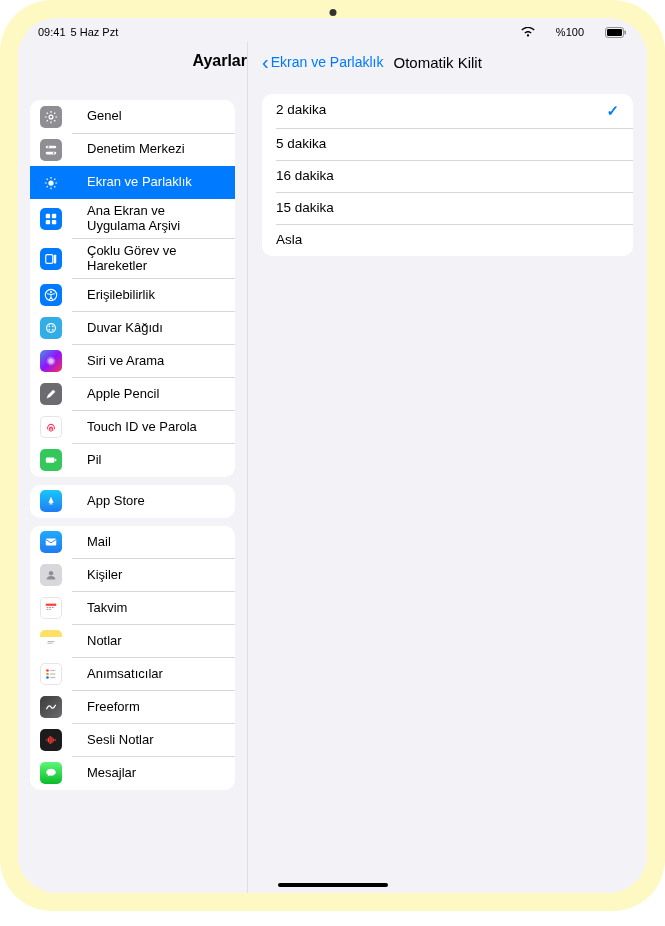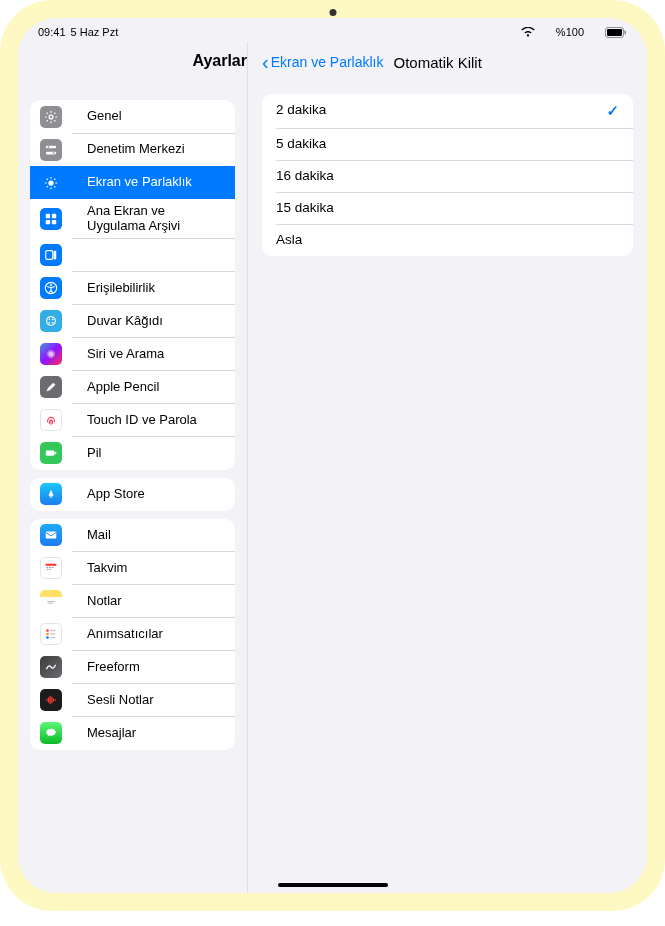--- a/index.html
+++ b/index.html
@@ -328,20 +328,21 @@
                 </div>
                 <div class="sidebar-label">Ana Ekran ve Uygulama Arşivi</div>
               </div>
               <div class="sidebar-item">
                 <div class="app-icon bg-blue">
                   <svg width="14" height="14" viewBox="0 0 16 16">
                     <rect x="2" y="3" width="8" height="10" rx="1.5" fill="none" stroke="#fff" stroke-width="1.3"></rect>
                     <rect x="11" y="3" width="3" height="10" rx="1" fill="#fff"></rect>
                   </svg>
                 </div>
+                <div class="sidebar-label">Çoklu Görev ve Hareketler</div>
               </div>
               <div class="sidebar-item">
                 <div class="app-icon bg-blue">
                   <svg width="14" height="14" viewBox="0 0 16 16">
                     <circle cx="8" cy="8" r="6.5" fill="none" stroke="#fff" stroke-width="1.3"></circle>
                     <circle cx="8" cy="4.5" r="1.2" fill="#fff"></circle>
                     <path d="M4 6.5l4 1 4-1M8 7.5v3l-2 3M8 10.5l2 3" stroke="#fff" stroke-width="1.2" fill="none" stroke-linecap="round"></path>
                   </svg>
                 </div>
                 <div class="sidebar-label">Erişilebilirlik</div>
@@ -405,20 +406,29 @@
             </div>
             <div class="section">
               <div class="sidebar-item">
                 <div class="app-icon bg-mail">
                   <svg width="14" height="14" viewBox="0 0 16 16">
                     <rect x="2" y="4" width="12" height="8" rx="1.5" fill="#fff"></rect>
                     <path d="M2 5l6 4 6-4" stroke="#1e7cf3" stroke-width="1" fill="none"></path>
                   </svg>
                 </div>
                 <div class="sidebar-label">Mail</div>
+              </div>
+              <div class="sidebar-item">
+                <div class="app-icon bg-contacts">
+                  <svg width="14" height="14" viewBox="0 0 16 16">
+                    <circle cx="8" cy="6" r="2.5" fill="#8e8e93"></circle>
+                    <path d="M3 13c0-2.5 2-4 5-4s5 1.5 5 4" fill="#8e8e93"></path>
+                  </svg>
+                </div>
+                <div class="sidebar-label">Kişiler</div>
               </div>
               <div class="sidebar-item">
                 <div class="app-icon bg-calendar">
                   <svg width="14" height="14" viewBox="0 0 16 16">
                     <rect x="2" y="3" width="12" height="2.5" fill="#ff3b30"></rect>
                     <rect x="3" y="7" width="2" height="1" fill="#8e8e93"></rect>
                     <rect x="6" y="7" width="2" height="1" fill="#8e8e93"></rect>
                     <rect x="9" y="7" width="2" height="1" fill="#8e8e93"></rect>
                     <rect x="3" y="9" width="2" height="1" fill="#8e8e93"></rect>
                     <rect x="6" y="9" width="2" height="1" fill="#8e8e93"></rect>

